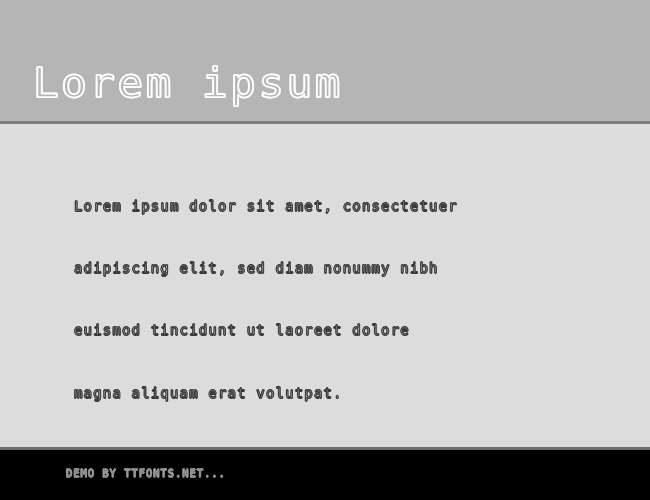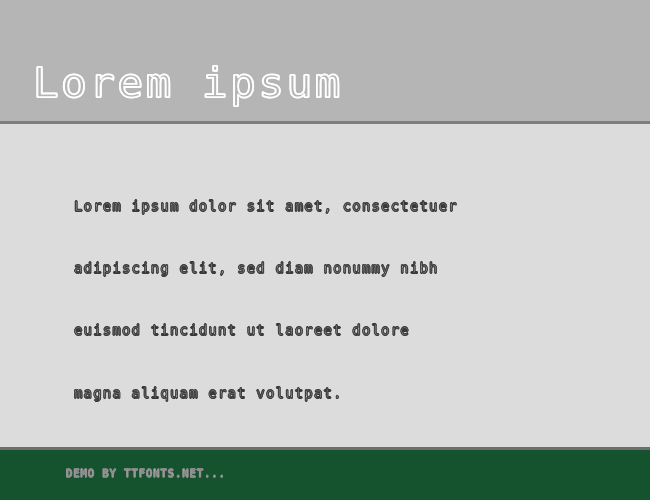--- a/index.html
+++ b/index.html
@@ -107,21 +107,21 @@
     height: 3px;
     background: #6e6e6e;
   }
 
   .footer-area {
     position: absolute;
     left: 0;
     top: 450px;
     width: 650px;
     height: 50px;
-    background: #14532d;
+    background: #000000;
     box-sizing: border-box;
   }
 
   .footer-credit {
     position: absolute;
     left: 66px;
     top: 17px;
     margin: 0;
     font-family: "DejaVu Sans Mono", "Liberation Mono", monospace;
     font-size: 10px;

